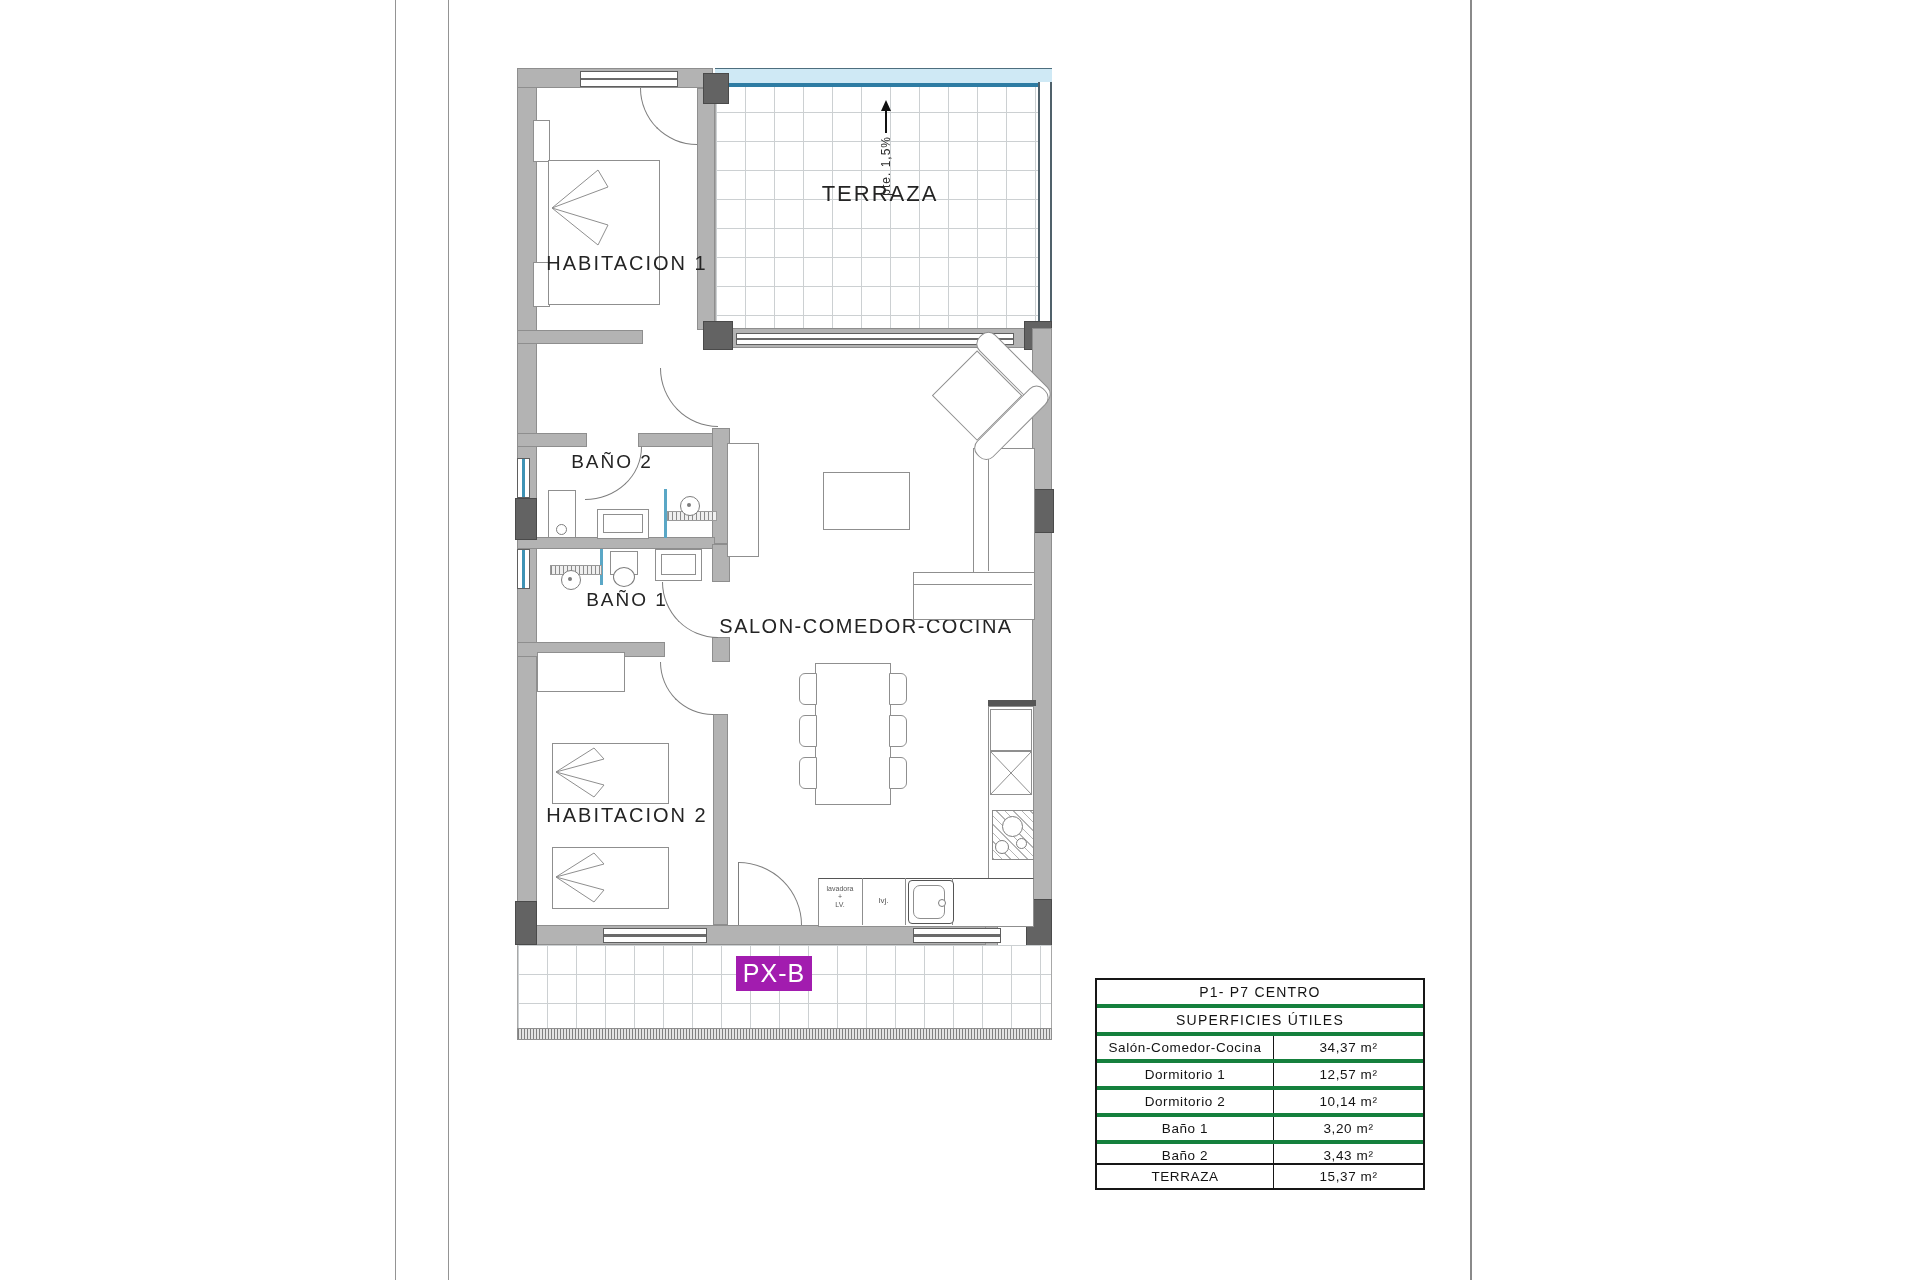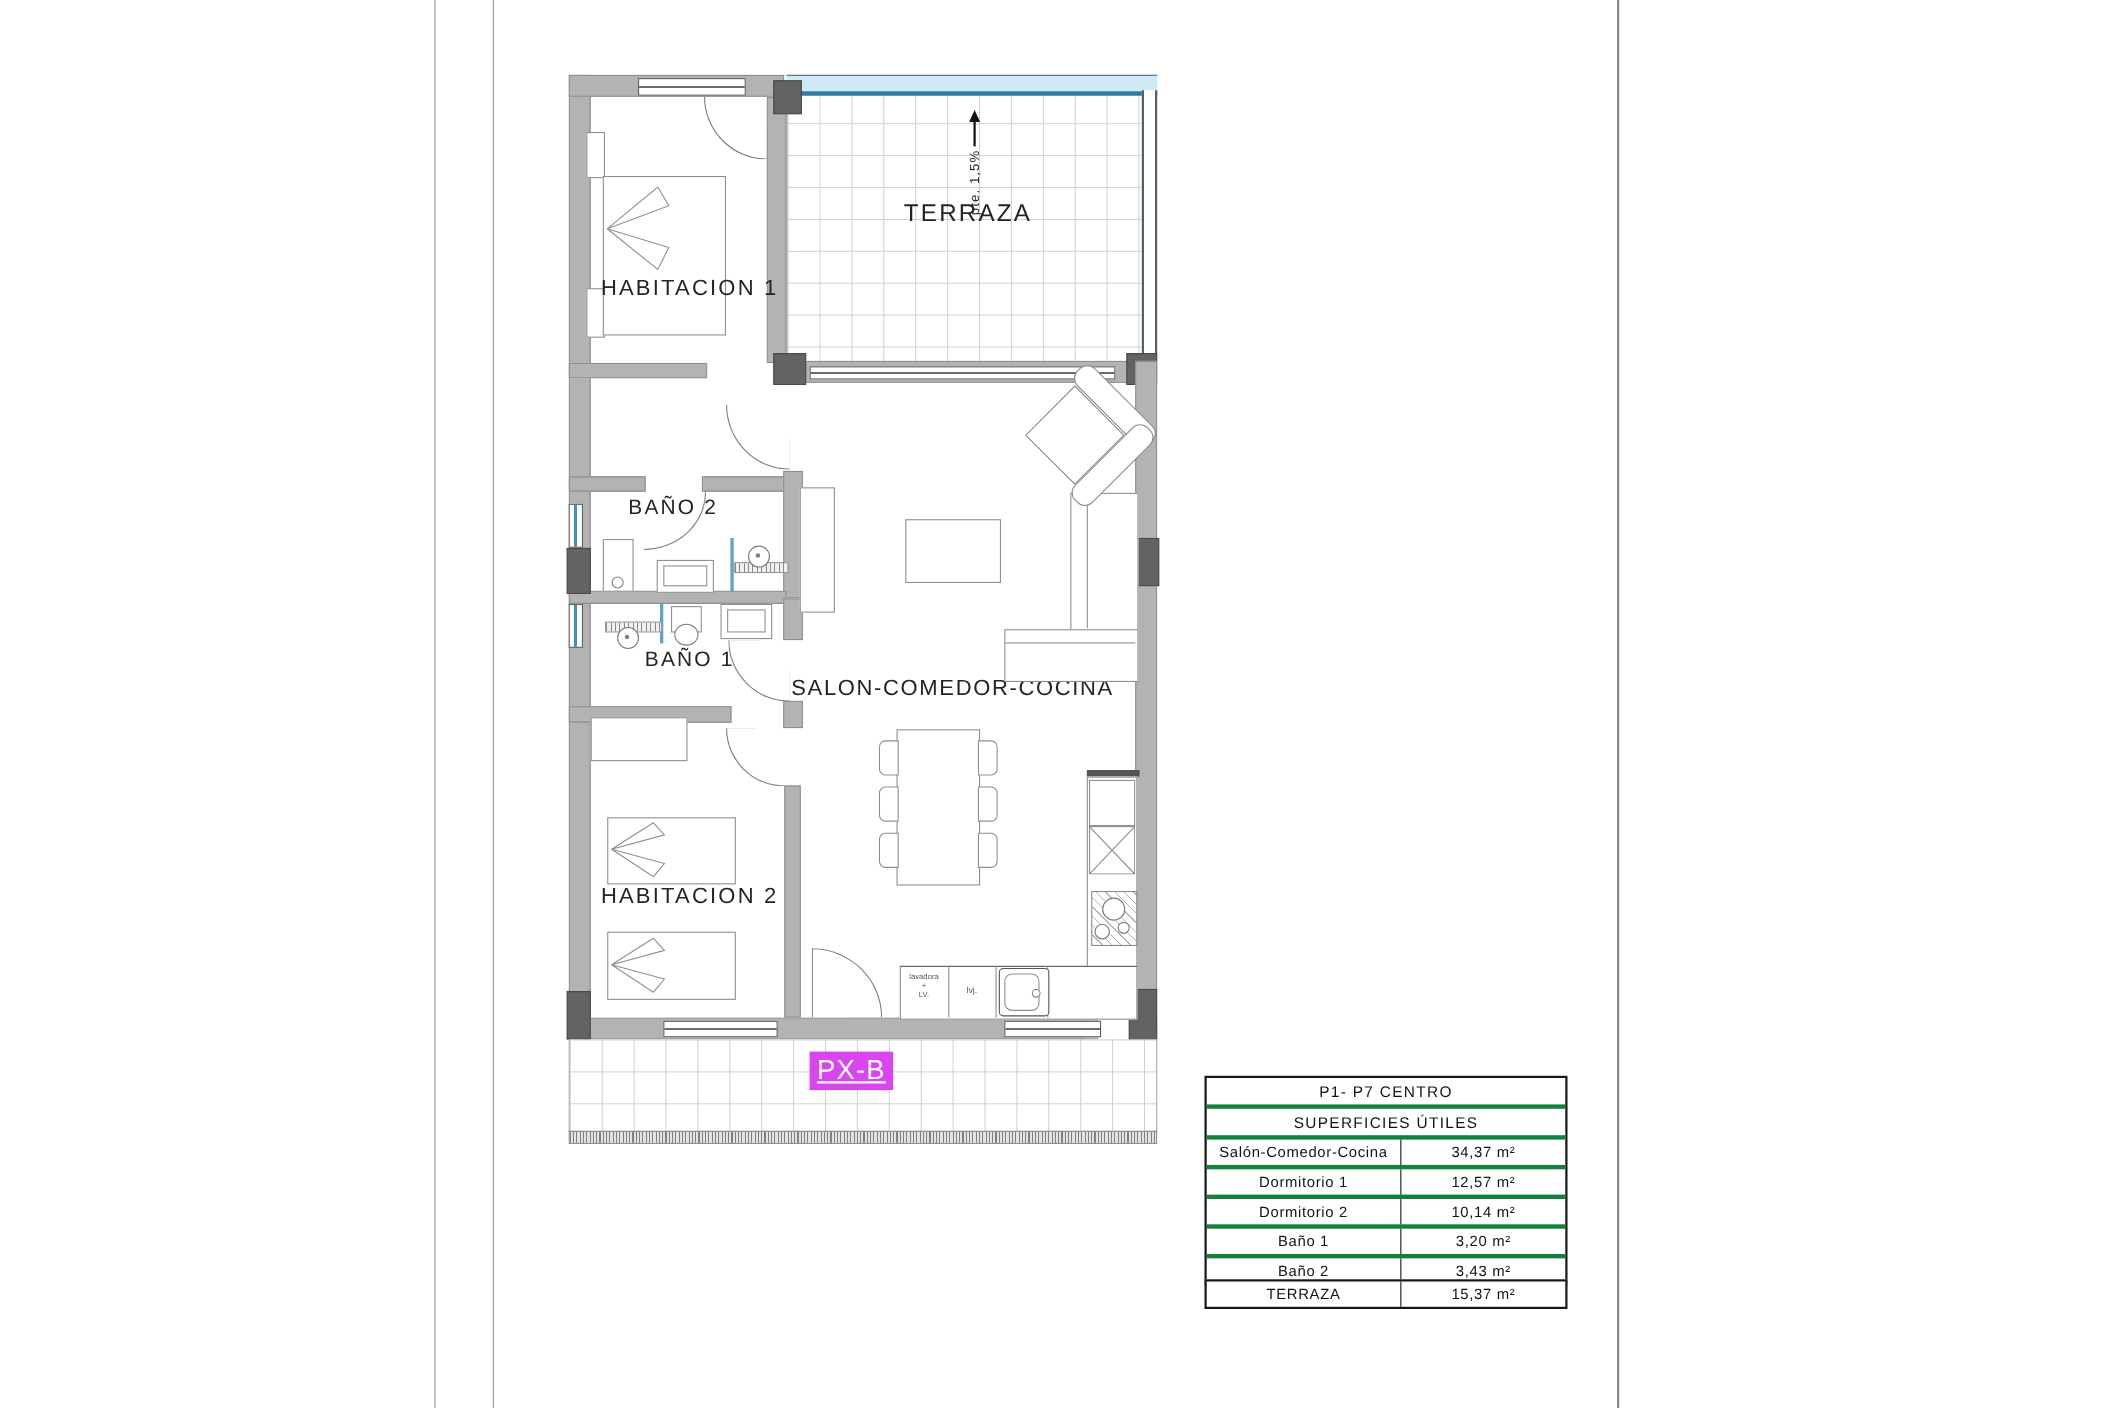--- a/index.html
+++ b/index.html
@@ -199,21 +199,21 @@
     <span>+</span><br>
     <span>LV.</span>
   </div>
   <div class="ktext" style="left:862px;top:896px;width:43px;font-size:8px;">lvj.</div>
   <div class="furn" style="left:908px;top:880px;width:44px;height:42px;border:1px solid #555;border-radius:4px;"></div>
   <div class="furn" style="left:913px;top:885px;width:30px;height:32px;border-radius:7px;"></div>
   <div class="circ" style="left:938px;top:899px;width:6px;height:6px;"></div>
 
   <div class="tiles" style="left:517px;top:945px;width:533px;height:83px;border-top:none;"></div>
   <div class="hatch" style="left:517px;top:1028px;width:533px;height:10px;"></div>
-  <div class="badge" style="left:736px;top:956px;width:76px;height:35px;background:#d946ef;text-decoration:underline;">PX-B</div>
+  <div class="badge" style="left:736px;top:956px;width:76px;height:35px;background:#a21caf;">PX-B</div>
 
   <div class="tbl" style="left:1095px;top:978px;width:326px;">
     <div class="trow th">P1- P7 CENTRO</div>
     <div class="trow th">SUPERFICIES ÚTILES</div>
     <div class="trow">
       <div class="tc l">Salón-Comedor-Cocina</div>
       <div class="tc v">34,37 m²</div>
     </div>
     <div class="trow">
       <div class="tc l">Dormitorio 1</div>

